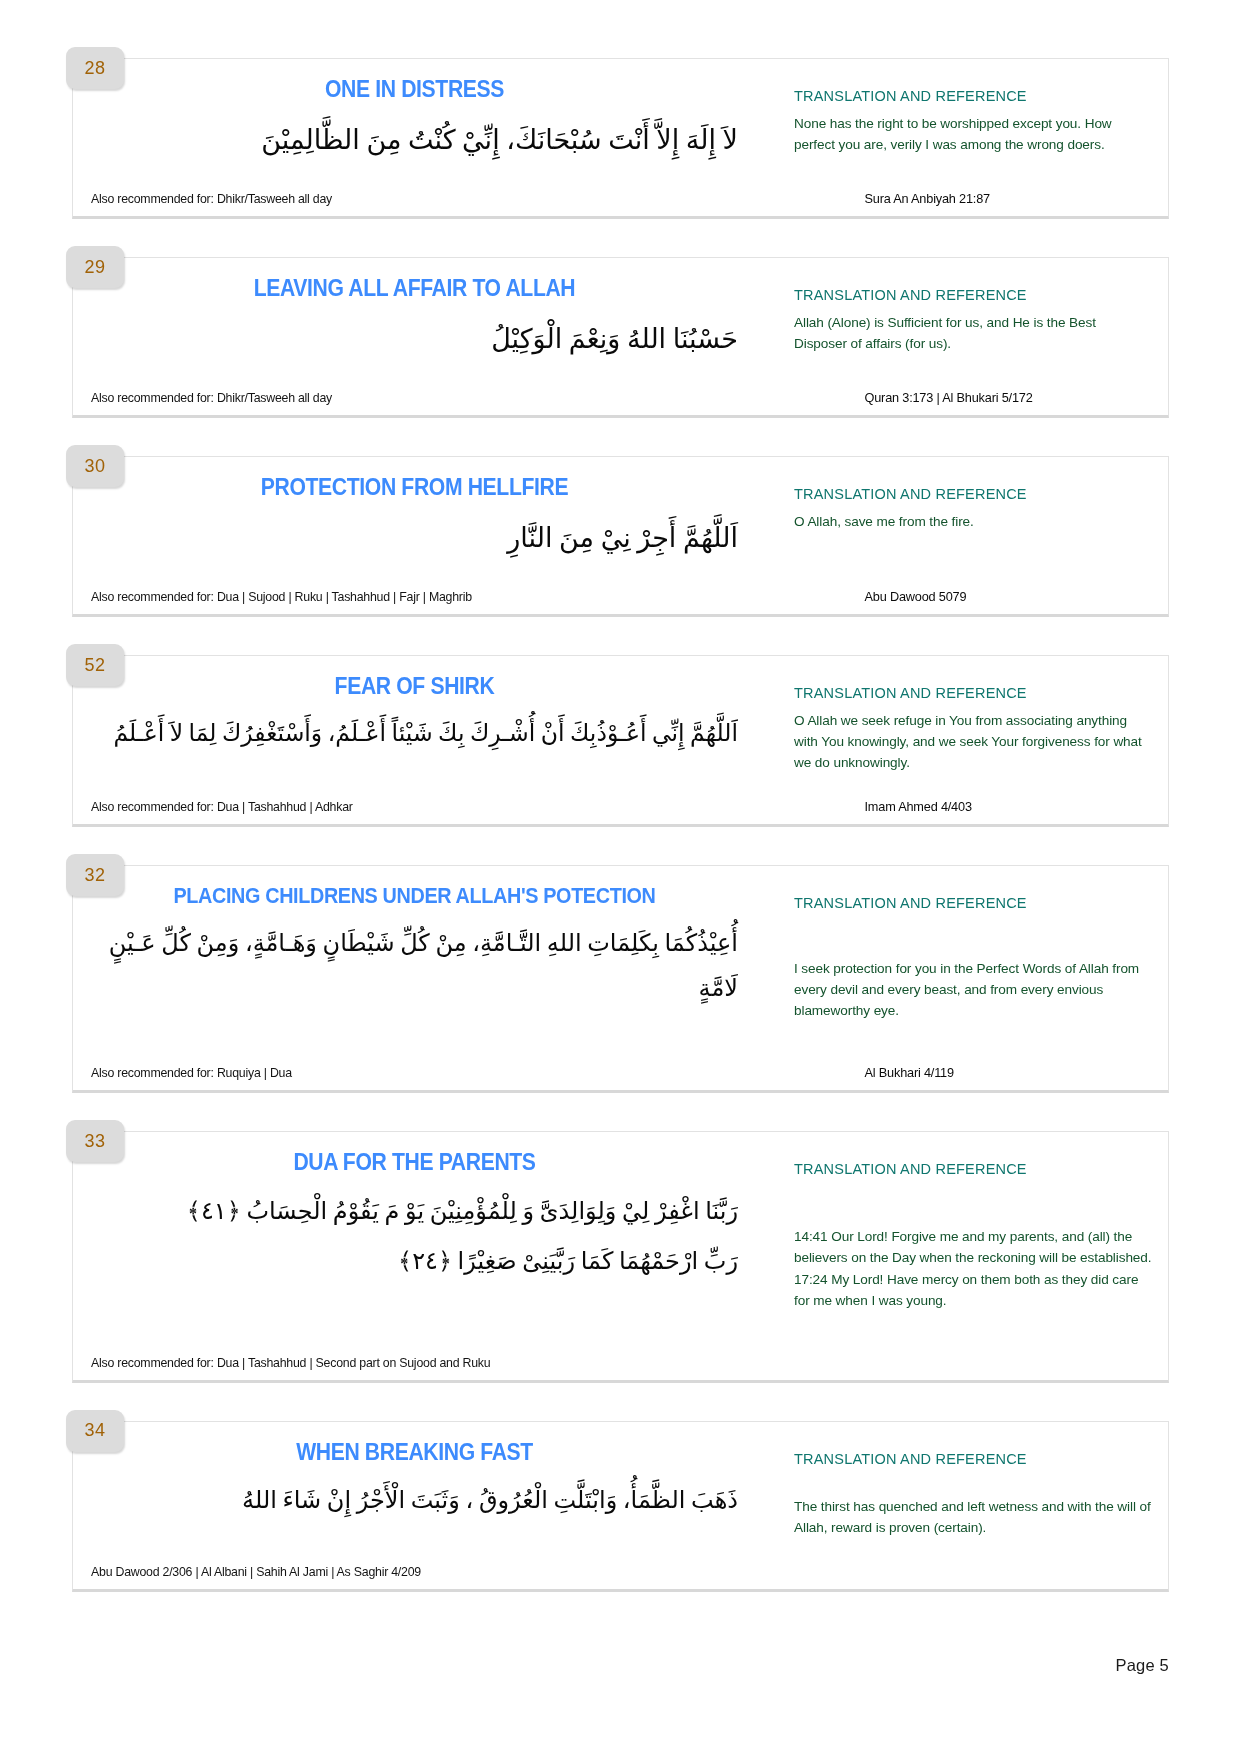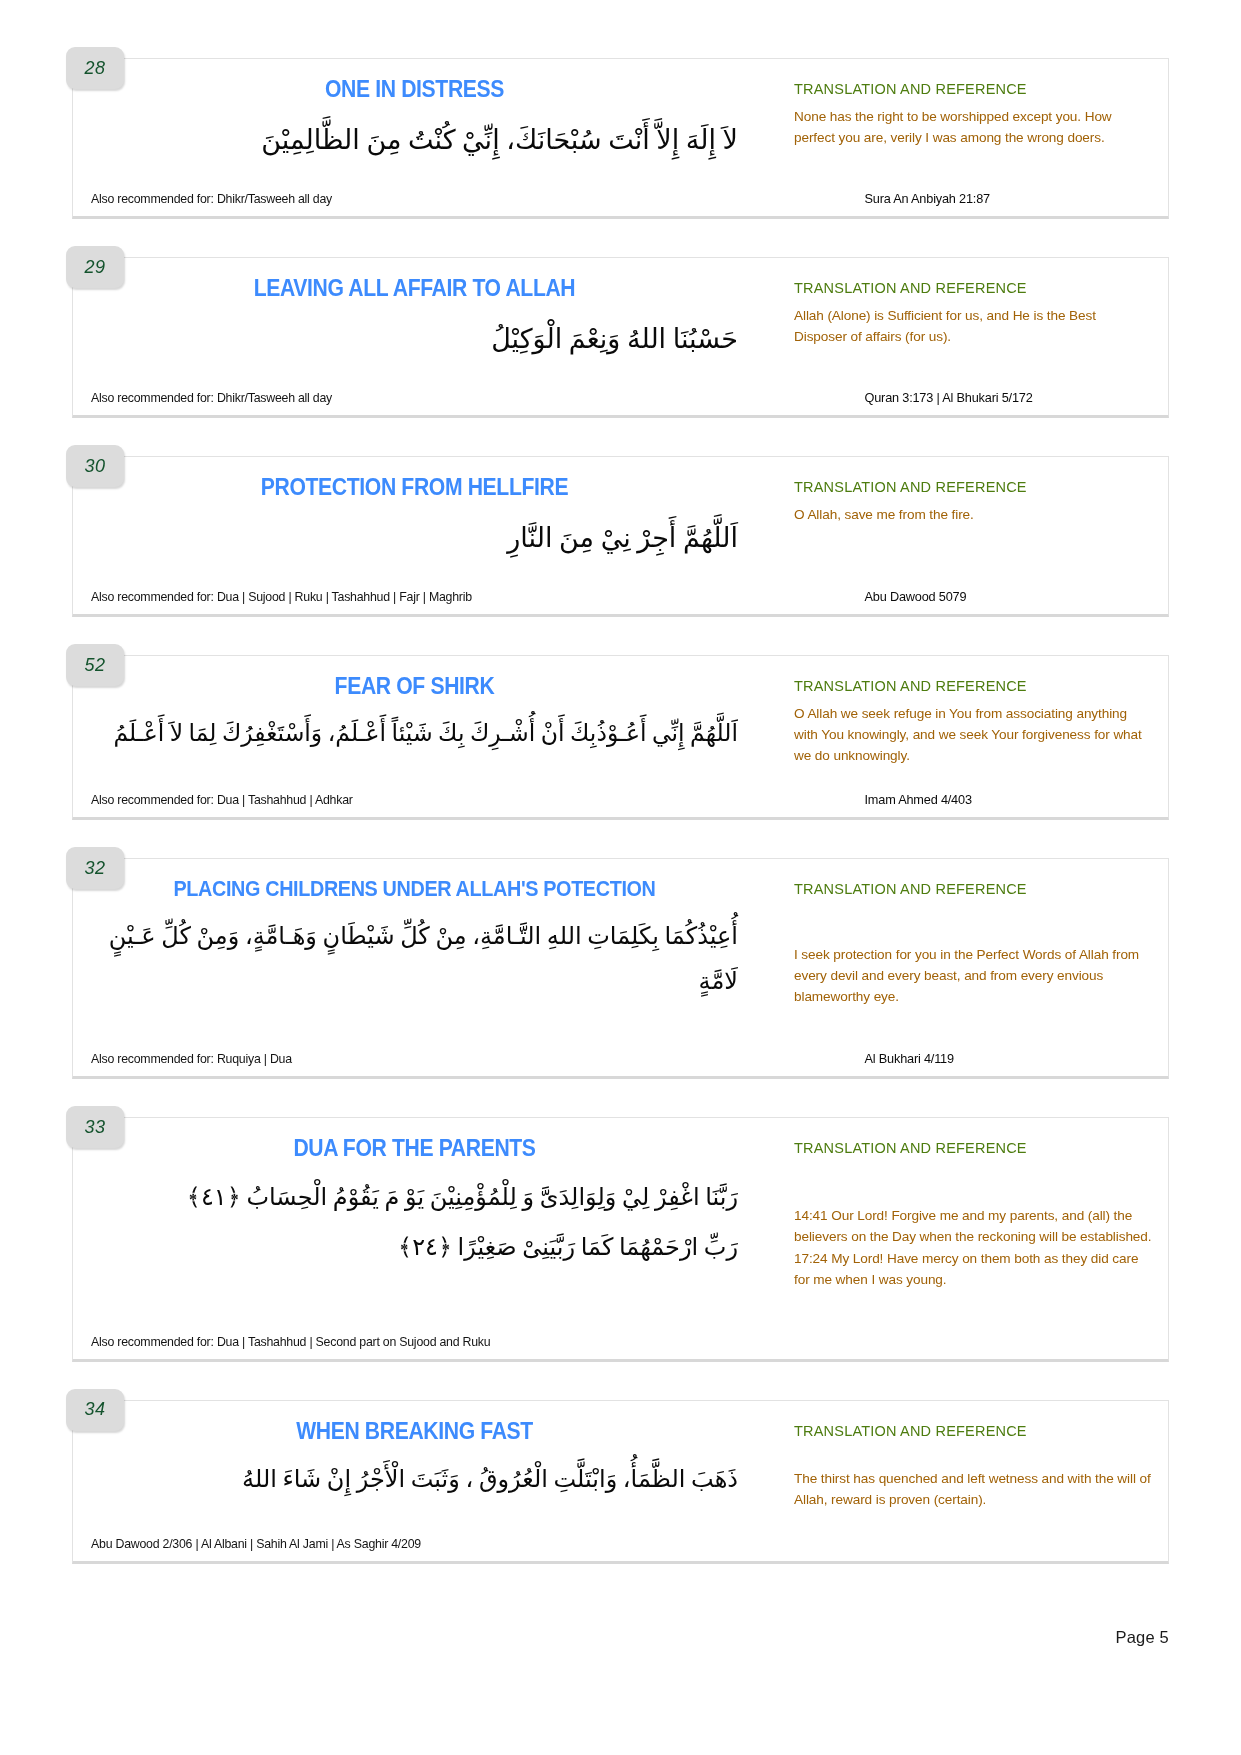--- a/index.html
+++ b/index.html
@@ -39,24 +39,23 @@
     width: 58px;
     height: 42px;
     background: #dcdcdc;
     border-radius: 9px;
     box-shadow: 1px 2px 2px rgba(0,0,0,0.16);
     display: flex;
     align-items: center;
     justify-content: center;
     font-size: 18px;
     font-weight: 400;
-    color: #14532d;
+    color: #a16207;
     letter-spacing: .5px;
     z-index: 4;
-    font-style: italic;
   }
 
   .row-top {
     display: flex;
     align-items: flex-start;
     padding-top: 18px;
     gap: 32px;
   }
   .left-col {
     width: 679px;
@@ -78,45 +77,45 @@
     margin: 0;
     transform: scaleX(0.92);
     transform-origin: center;
     white-space: nowrap;
   }
   .title.wide { font-size: 22px; transform: scaleX(0.9); }
 
   .trans-head {
     font-size: 14.5px;
     font-weight: 500;
-    color: #4d7c0f;
+    color: #0f766e;
     letter-spacing: 0.2px;
     line-height: 1.1;
-    margin: 5px 0 0 0;
+    margin: 12px 0 0 0;
     white-space: nowrap;
   }
 
   .arabic {
     direction: rtl;
     text-align: right;
     font-family: "DejaVu Sans", "Liberation Sans", sans-serif;
     font-size: 27px;
     line-height: 1.85;
     color: #0a0a0a;
     margin: 0;
     padding-top: 14px;
     word-spacing: -2px;
   }
   .arabic.sm { font-size: 24px; }
   .arabic.xs { font-size: 23.5px; }
 
   .translation {
     font-size: 13.6px;
     line-height: 1.55;
-    color: #a16207;
+    color: #14532d;
     margin: 0;
     padding-top: 8px;
     letter-spacing: -0.1px;
   }
 
   .row-bottom {
     display: flex;
     align-items: flex-end;
     justify-content: space-between;
     padding: 0 16px 10px 18px;

